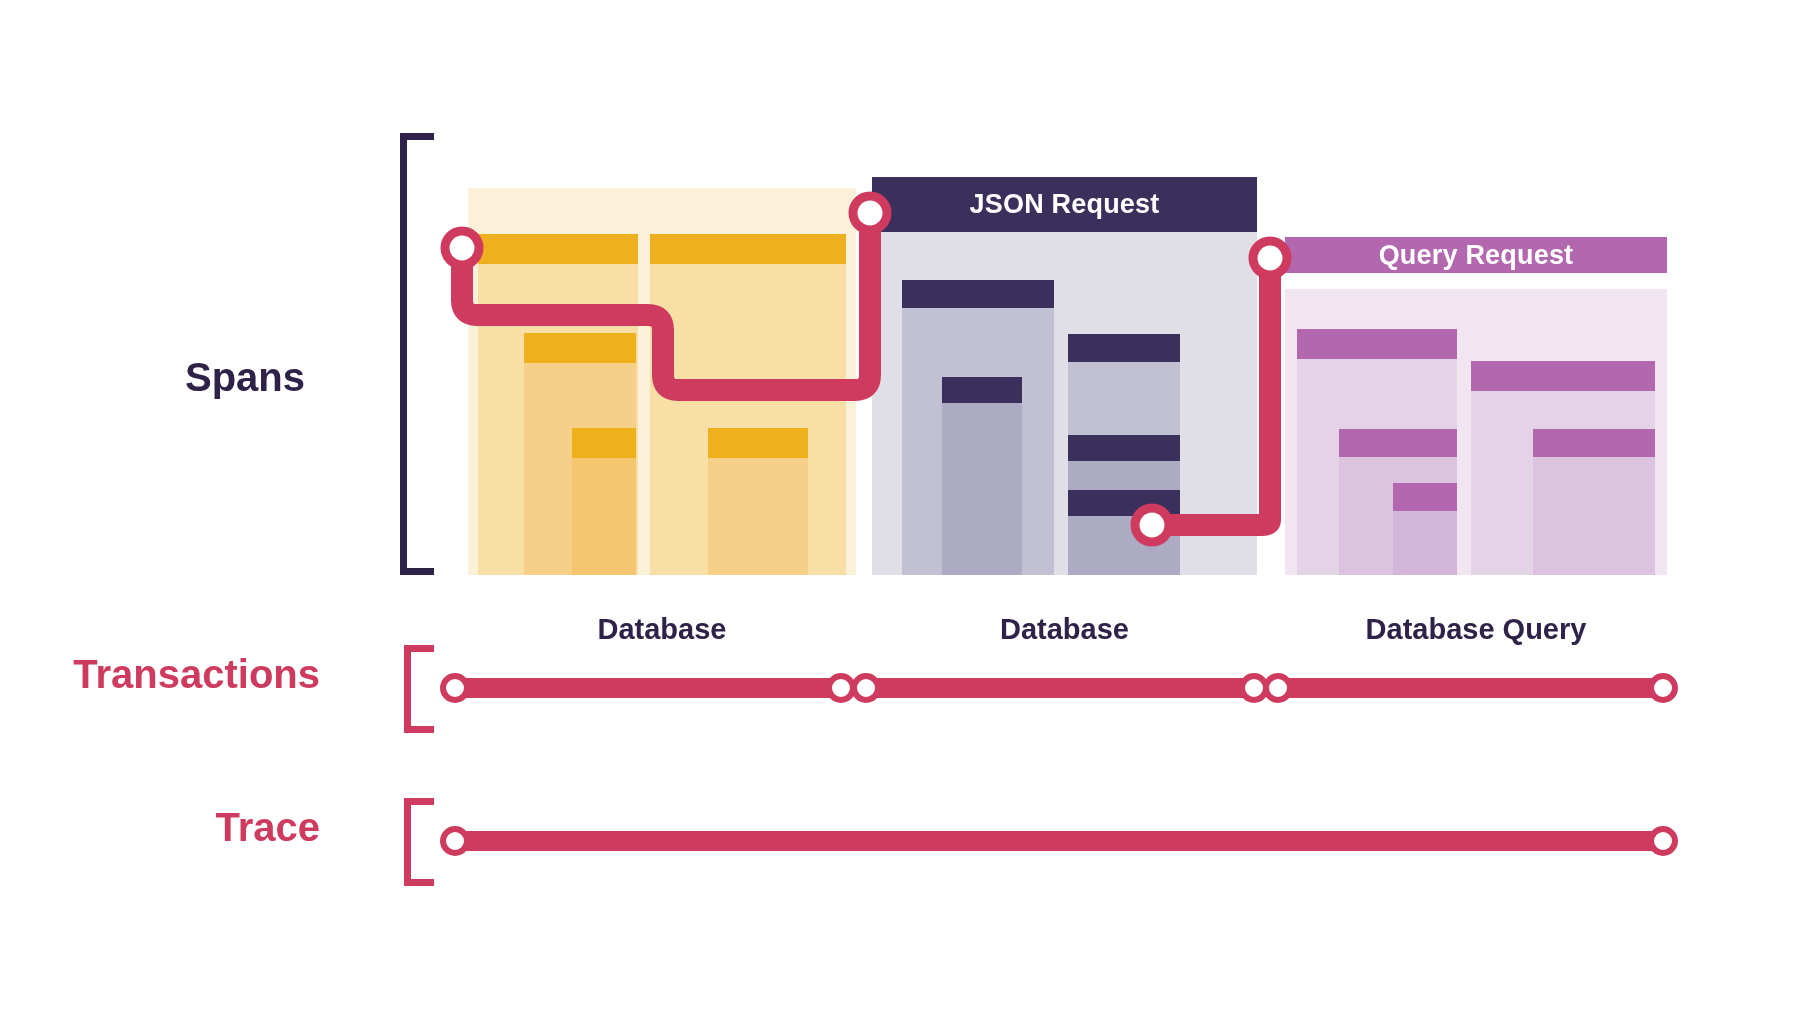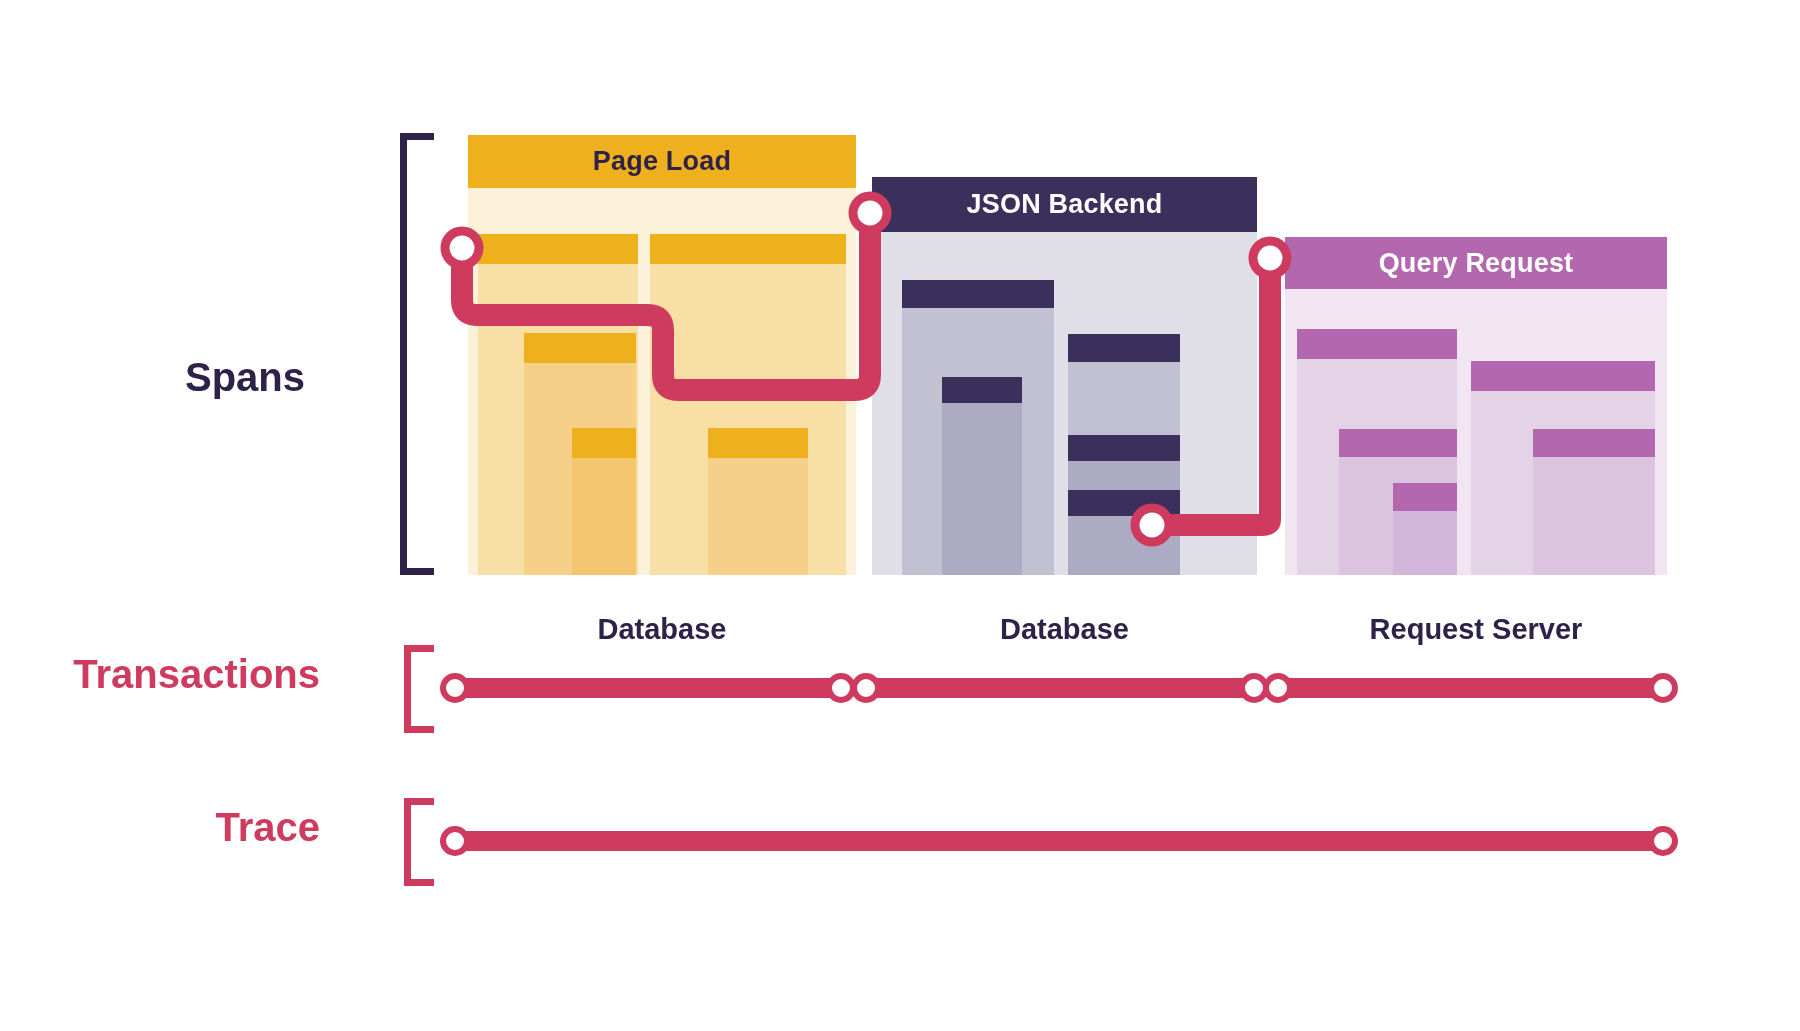--- a/index.html
+++ b/index.html
@@ -61,21 +61,21 @@
   #col-browser .col-header{height:53px;background:#EFB01E;color:#2E2248;}
   #col-browser .col-body{top:53px;height:387px;background:#FBF0D8;}
 
   
   #col-backend{left:872px;top:177px;width:385px;height:398px;}
   #col-backend .col-header{height:55px;background:#3B2F5C;color:#ffffff;}
   #col-backend .col-body{top:55px;height:343px;background:#E0DFE8;}
 
   
   #col-database{left:1285px;top:237px;width:382px;height:338px;}
-  #col-database .col-header{height:52px;background:#B267AE;color:#ffffff;}
+  #col-database .col-header{height:36px;background:#B267AE;color:#ffffff;}
   #col-database .col-body{top:52px;height:286px;background:#F2E5F2;}
 
   
   .col-caption{
     position:absolute;font-size:29px;font-weight:bold;color:#2E2248;
     text-align:center;white-space:nowrap;
   }
 
   
   .bar{position:absolute;height:20px;background:#CE3B5E;border-radius:2px;}
@@ -128,21 +128,20 @@
         </div>
         <div class="blk" style="left: 104px; top: 240px; width: 64px; height: 147px;">
           <div class="fill" style="background: rgb(244, 198, 111); top: 0px; height: 147px;"></div>
           <div class="cap" style="background: rgb(239, 176, 30); height: 30px;"></div>
         </div>
         <div class="blk" style="left: 240px; top: 240px; width: 100px; height: 147px;">
           <div class="fill" style="background: rgb(246, 208, 137); top: 0px; height: 147px;"></div>
           <div class="cap" style="background: rgb(239, 176, 30); height: 30px;"></div>
         </div>
       </div>
-    <div class="col-header">Page Load</div>
   </div>
 
   <div class="col" id="col-backend">
     <div class="col-body">
         <div class="blk" style="left: 30px; top: 48px; width: 152px; height: 295px;">
           <div class="fill" style="background: rgb(194, 192, 211); top: 0px; height: 295px;"></div>
           <div class="cap" style="background: rgb(59, 47, 92); height: 28px;"></div>
         </div>
         <div class="blk" style="left: 70px; top: 145px; width: 80px; height: 198px;">
           <div class="fill" style="background: rgb(173, 171, 196); top: 0px; height: 198px;"></div>
@@ -154,21 +153,21 @@
         </div>
         <div class="blk" style="left: 196px; top: 203px; width: 112px; height: 140px;">
           <div class="fill" style="background: rgb(173, 171, 196); top: 0px; height: 140px;"></div>
           <div class="cap" style="background: rgb(59, 47, 92); height: 26px;"></div>
         </div>
         <div class="blk" style="left: 196px; top: 258px; width: 112px; height: 85px;">
           <div class="fill" style="background: rgb(173, 171, 196); top: 0px; height: 85px;"></div>
           <div class="cap" style="background: rgb(59, 47, 92); height: 26px;"></div>
         </div>
       </div>
-    <div class="col-header">JSON Backend</div>
+    <div class="col-header">JSON Request</div>
   </div>
 
   <div class="col" id="col-database">
     <div class="col-body">
         <div class="blk" style="left: 12px; top: 40px; width: 160px; height: 246px;">
           <div class="fill" style="background: rgb(228, 210, 231); top: 0px; height: 246px;"></div>
           <div class="cap" style="background: rgb(178, 103, 174); height: 30px;"></div>
         </div>
         <div class="blk" style="left: 186px; top: 72px; width: 184px; height: 214px;">
           <div class="fill" style="background: rgb(228, 210, 231); top: 0px; height: 214px;"></div>
@@ -185,21 +184,21 @@
         <div class="blk" style="left: 248px; top: 140px; width: 122px; height: 146px;">
           <div class="fill" style="background: rgb(220, 195, 224); top: 0px; height: 146px;"></div>
           <div class="cap" style="background: rgb(178, 103, 174); height: 28px;"></div>
         </div>
       </div>
     <div class="col-header">Query Request</div>
   </div>
 
   <div class="col-caption" id="cap-browser" style="left:468px;top:613px;width:388px;">Database</div>
   <div class="col-caption" id="cap-backend" style="left:872px;top:613px;width:385px;">Database</div>
-  <div class="col-caption" id="cap-database" style="left:1285px;top:613px;width:382px;">Request Server</div>
+  <div class="col-caption" id="cap-database" style="left:1285px;top:613px;width:382px;">Database Query</div>
 
   <svg id="connector" viewBox="0 0 1800 1031">
     <path d="M 462 248 L 462 300 Q 462 315 477 315 L 648 315 Q 663 315 663 330
              L 663 375 Q 663 390 678 390 L 855 390 Q 870 390 870 375 L 870 215" fill="none" stroke="#CE3B5E" stroke-width="22" stroke-linecap="butt" stroke-linejoin="round"></path>
     <path d="M 1270 258 L 1270 520 Q 1270 525 1262 525 L 1152 525" fill="none" stroke="#CE3B5E" stroke-width="22" stroke-linecap="butt" stroke-linejoin="round"></path>
     <circle cx="462" cy="248" r="17" fill="#ffffff" stroke="#CE3B5E" stroke-width="9"></circle>
     <circle cx="870" cy="213" r="17" fill="#ffffff" stroke="#CE3B5E" stroke-width="9"></circle>
     <circle cx="1270" cy="258" r="17" fill="#ffffff" stroke="#CE3B5E" stroke-width="9"></circle>
     <circle cx="1152" cy="525" r="17" fill="#ffffff" stroke="#CE3B5E" stroke-width="9"></circle>
   </svg>

